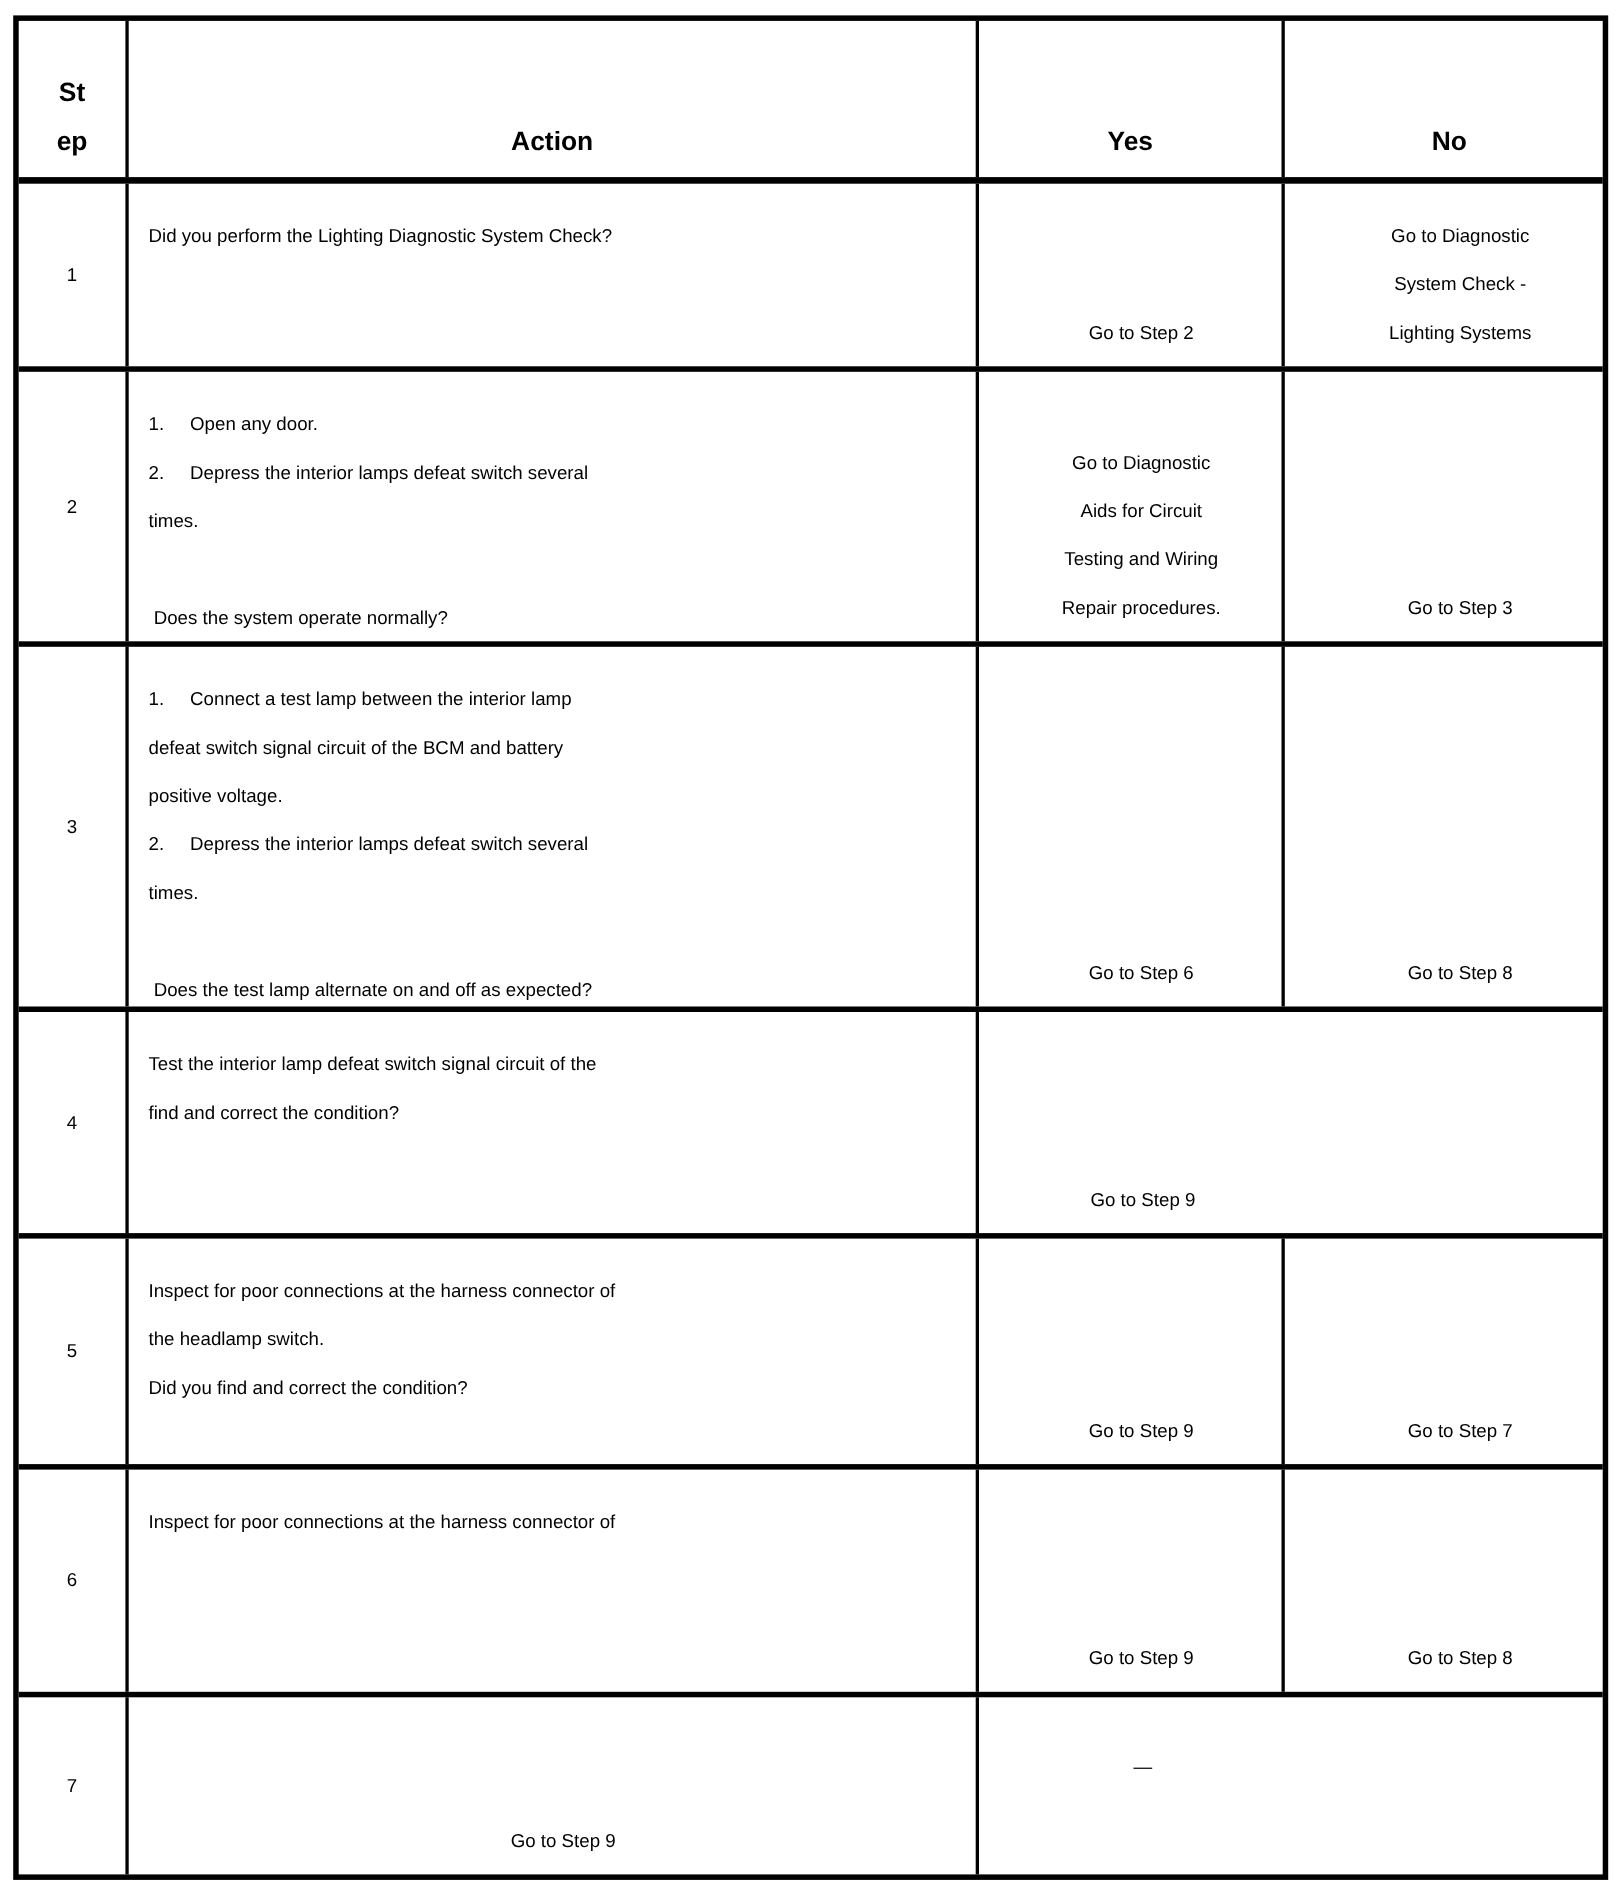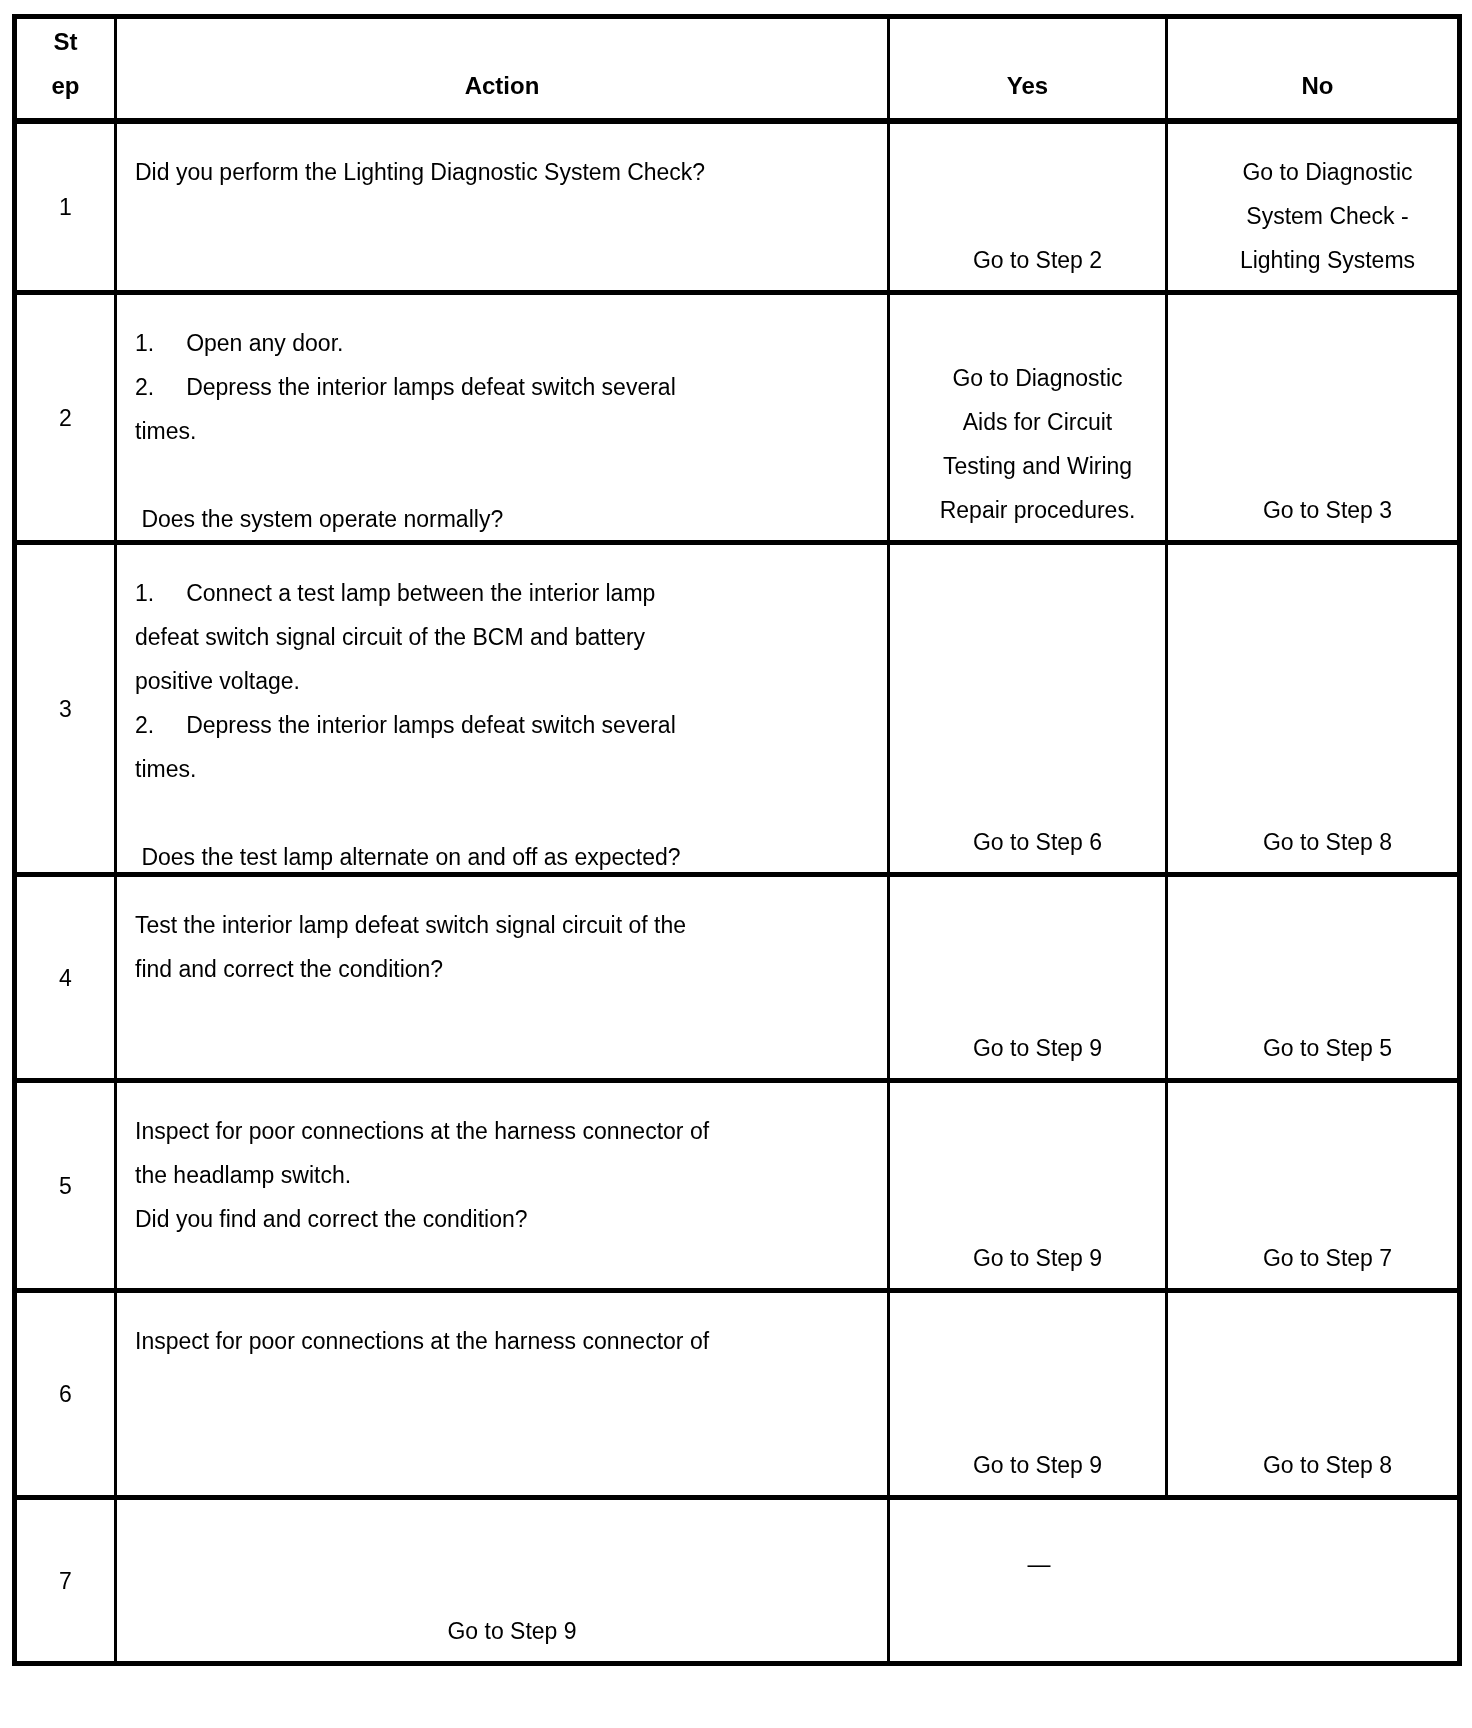--- a/index.html
+++ b/index.html
@@ -14,33 +14,33 @@
     margin:14px 0 0 12px;
     width:1450px;
     border:5px solid #000;
     background:#fff;
   }
   .row{
     box-sizing:border-box;
     display:grid;
     grid-template-columns:100px 773px 278px 299px;
   }
-  .header-row{height:105px;border-bottom:6px solid #000;}
+  .header-row{height:148px;border-bottom:6px solid #000;}
   .body-row + .body-row{border-top:5px solid #000;}
   .r1{height:166px}.r2{height:250px}.r3{height:332px}.r4{height:206px}
   .r5{height:210px}.r6{height:207px}.r7{height:166px}
   .cell{
     box-sizing:border-box;
     border-right:3px solid #000;
     overflow:hidden;
   }
   .cell:last-child{border-right:none;}
   .line{
     line-height:44px;
-    font-size:23px;
+    font-size:17px;
     white-space:pre-wrap;
   }
   
   .header-row .cell{
     display:flex;flex-direction:column;justify-content:flex-end;
     align-items:center;text-align:center;padding-bottom:10px;
   }
   .header-row .line{font-weight:bold;font-size:24px;line-height:44px;}
   .header-row .step-cell{align-items:center;}
   
@@ -145,23 +145,20 @@
     <div class="cell step-cell body">
       <div class="line">4</div>
     </div>
     <div class="cell action-cell">
         <div class="line">Test the interior lamp defeat switch signal circuit of the</div>
         <div class="line">find and correct the condition?</div>
       </div>
     <div class="cell yn-cell">
         <div class="line">Go to Step 9</div>
       </div>
-    <div class="cell yn-cell">
-        <div class="line">Go to Step 5</div>
-      </div>
   </div>
 
   <div class="row body-row r5">
     <div class="cell step-cell body">
       <div class="line">5</div>
     </div>
     <div class="cell action-cell">
         <div class="line">Inspect for poor connections at the harness connector of</div>
         <div class="line">the headlamp switch.</div>
         <div class="line">Did you find and correct the condition?</div>

